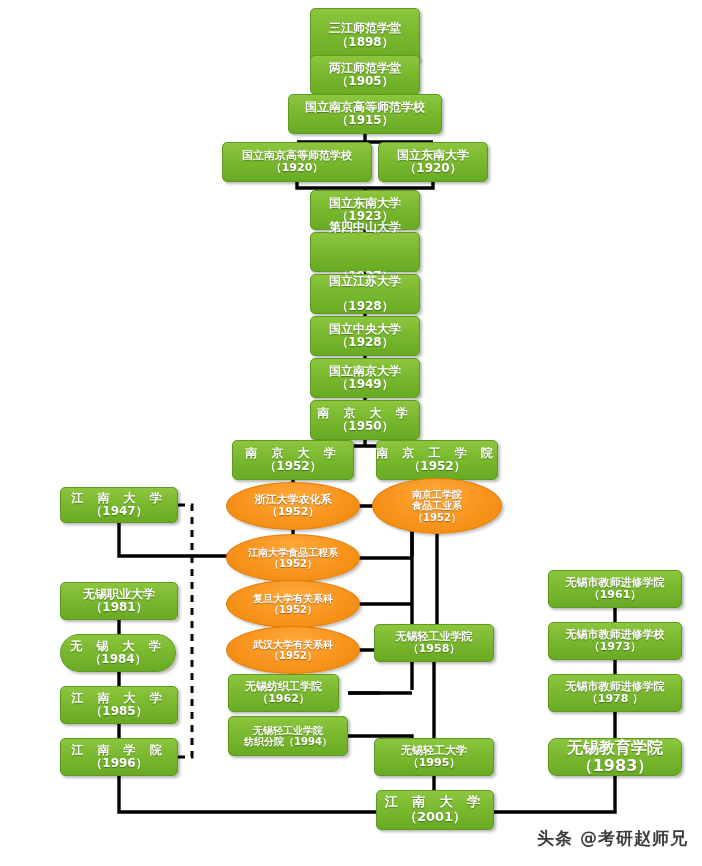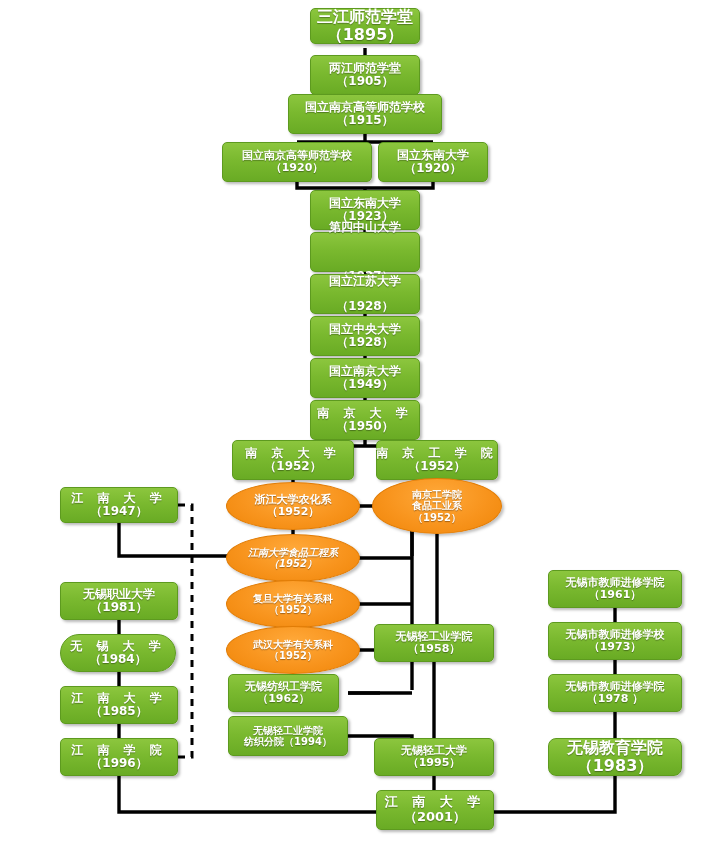--- a/index.html
+++ b/index.html
@@ -71,23 +71,23 @@
       <path d="M348,693 L380,693" fill="none" stroke="#000000" stroke-width="3.4" stroke-linecap="butt"></path>
       <path d="M348,736 L412,736 L412,757 L374,757" fill="none" stroke="#000000" stroke-width="3.4" stroke-linecap="butt"></path>
       <path d="M434,662 L434,738" fill="none" stroke="#000000" stroke-width="3.4" stroke-linecap="butt"></path>
       <path d="M434,776 L434,790" fill="none" stroke="#000000" stroke-width="3.4" stroke-linecap="butt"></path>
       <path d="M615,608 L615,622" fill="none" stroke="#000000" stroke-width="3.4" stroke-linecap="butt"></path>
       <path d="M615,660 L615,674" fill="none" stroke="#000000" stroke-width="3.4" stroke-linecap="butt"></path>
       <path d="M615,712 L615,738" fill="none" stroke="#000000" stroke-width="3.4" stroke-linecap="butt"></path>
       <path d="M615,776 L615,812 L494,812" fill="none" stroke="#000000" stroke-width="3.4" stroke-linecap="butt"></path>
     </svg>
   <div id="nodes">
-      <div class="node box" style="left: 310px; top: 8px; width: 110px; height: 36px; font-size: 16px;">
+      <div class="node box" style="left: 310px; top: 8px; width: 110px; height: 55px; font-size: 12px;">
         <span class="nm">三江师范学堂</span>
-        <span class="yr">（1895）</span>
+        <span class="yr">（1898）</span>
       </div>
       <div class="node box" style="left: 310px; top: 55px; width: 110px; height: 40px; font-size: 12px; align-items: center;">
         <span class="nm">两江师范学堂</span>
         <span class="yr">（1905）</span>
       </div>
       <div class="node box" style="left: 288px; top: 94px; width: 154px; height: 40px; font-size: 12px;">
         <span class="nm">国立南京高等师范学校</span>
         <span class="yr">（1915）</span>
       </div>
       <div class="node box" style="left: 222px; top: 142px; width: 150px; height: 40px; font-size: 11px;">
@@ -136,21 +136,21 @@
       </div>
       <div class="node ellipse" style="left: 372px; top: 478px; width: 130px; height: 56px; font-size: 10px;">
         <span class="nm">南京工学院</span>
         <span class="nm">食品工业系</span>
         <span class="yr">（1952）</span>
       </div>
       <div class="node box" style="left: 60px; top: 487px; width: 118px; height: 36px; font-size: 12px;">
         <span class="nm sp">江 南 大 学</span>
         <span class="yr">（1947）</span>
       </div>
-      <div class="node ellipse" style="left: 226px; top: 534px; width: 134px; height: 48px; font-size: 10px; font-style: italic;">
+      <div class="node ellipse" style="left: 226px; top: 534px; width: 134px; height: 48px; font-size: 10px;">
         <span class="nm">江南大学食品工程系</span>
         <span class="yr">（1952）</span>
       </div>
       <div class="node ellipse" style="left: 226px; top: 580px; width: 134px; height: 48px; font-size: 10px;">
         <span class="nm">复旦大学有关系科</span>
         <span class="yr">（1952）</span>
       </div>
       <div class="node ellipse" style="left: 226px; top: 626px; width: 134px; height: 48px; font-size: 10px;">
         <span class="nm">武汉大学有关系科</span>
         <span class="yr">（1952）</span>
@@ -201,13 +201,14 @@
       </div>
       <div class="node box" style="left: 548px; top: 738px; width: 134px; height: 38px; font-size: 16px; border-radius: 8px;">
         <span class="nm">无锡教育学院</span>
         <span class="yr">（1983）</span>
       </div>
       <div class="node box" style="left: 376px; top: 790px; width: 118px; height: 40px; font-size: 13px;">
         <span class="nm sp">江 南 大 学</span>
         <span class="yr">（2001）</span>
       </div>
     </div>
+  <div id="watermark">头条 @考研赵师兄</div>
 </div>
 
 </body></html>

